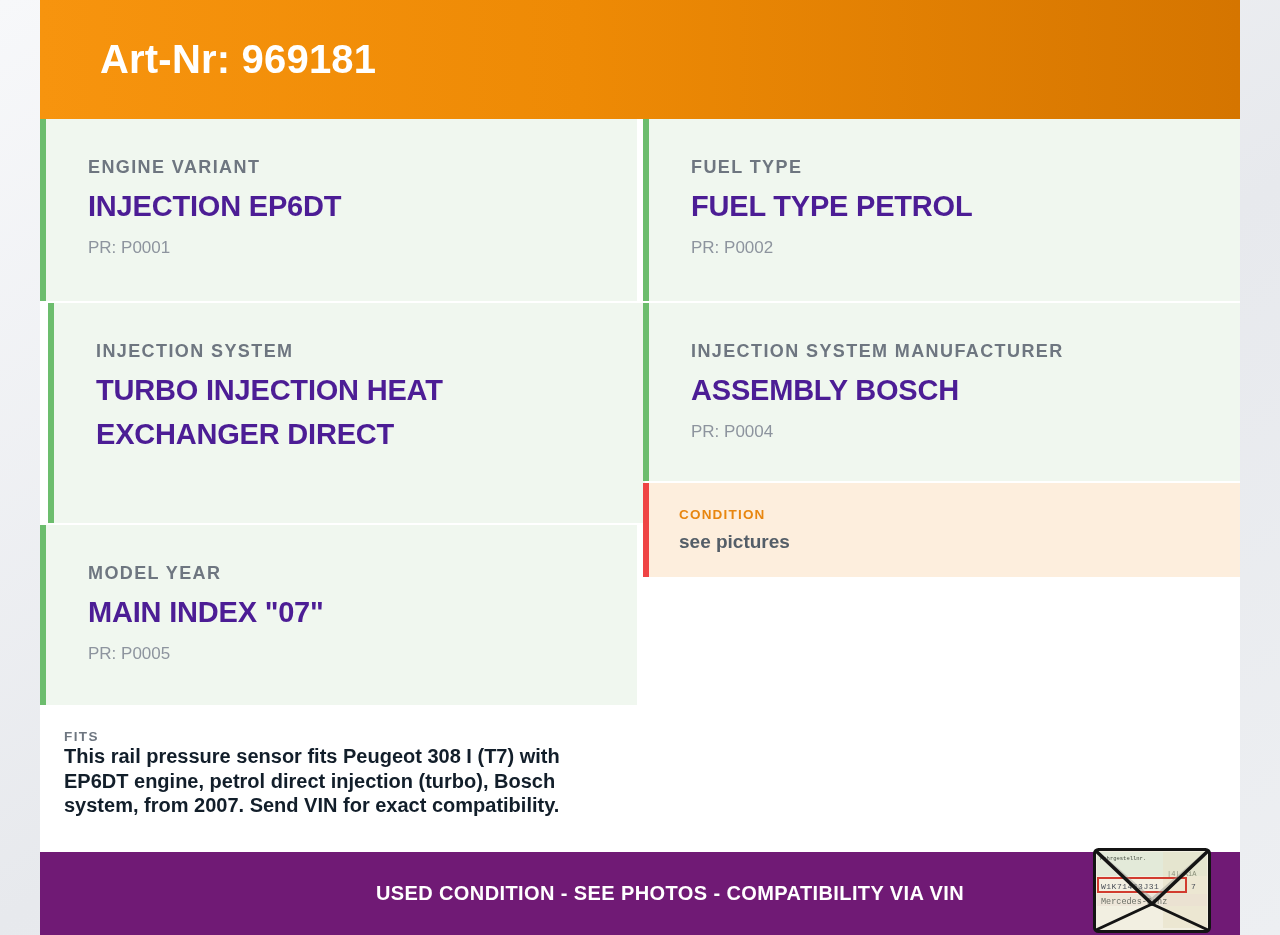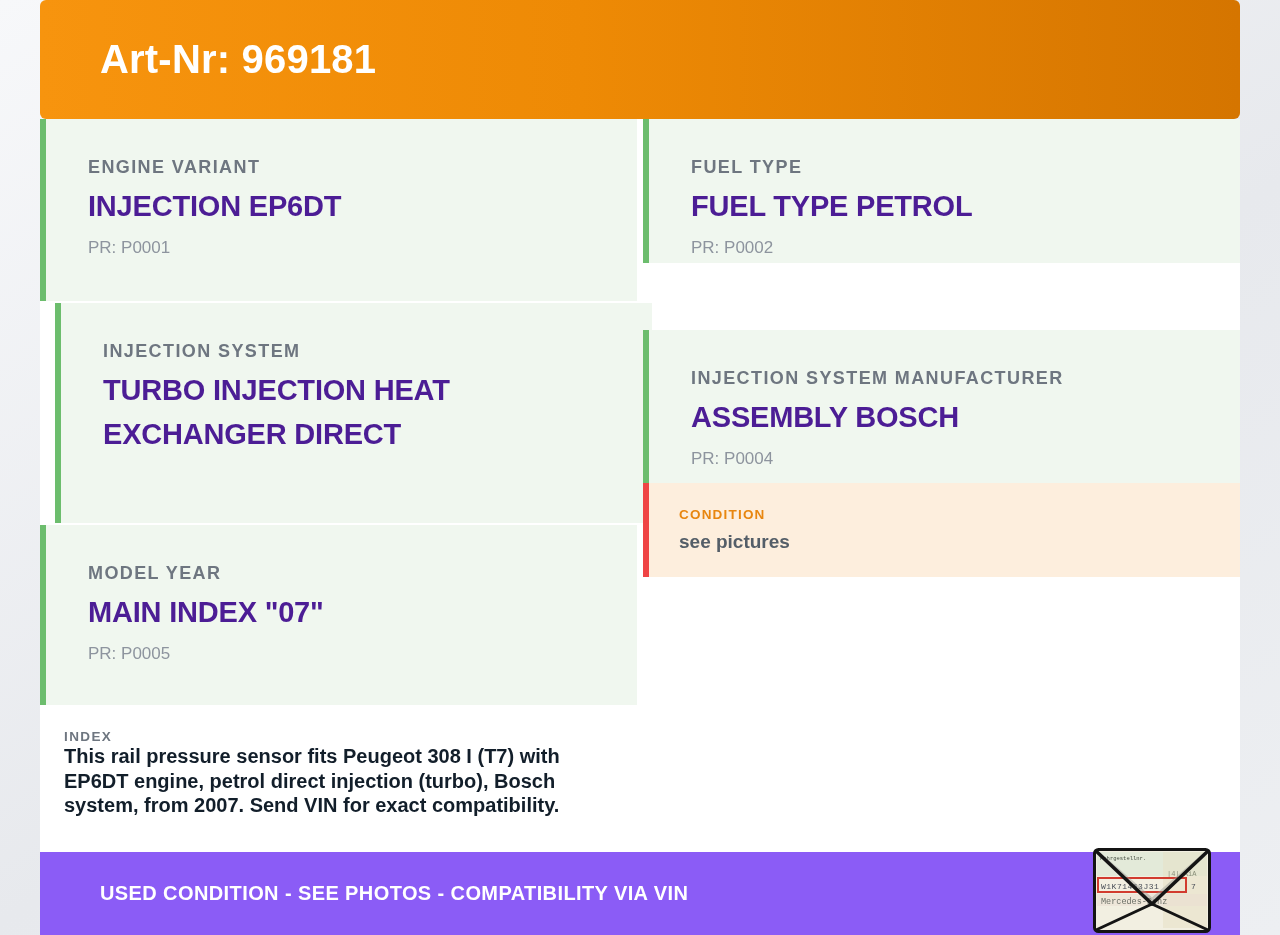--- a/index.html
+++ b/index.html
@@ -13,21 +13,21 @@
     position: relative;
   }
   .container {
     position: absolute; left: 40px; top: 0;
     width: 1200px; height: 935px;
   }
   
   .header {
     position: absolute; left: 0; top: 0; width: 1200px; height: 119px;
     background: linear-gradient(90deg, #f7940e 0%, #ee8a05 45%, #d57500 100%);
-    display: flex; align-items: center; padding-left: 60px; border-radius: 6px;
+    display: flex; align-items: center; padding-left: 60px;
   }
   .header h1 {
     color: #ffffff; font-size: 40px; font-weight: 800; letter-spacing: 0.2px;
   }
   
   .content {
     position: absolute; left: 0; top: 119px; width: 1200px; height: 733px;
     background: #ffffff;
   }
   .card {
@@ -40,24 +40,24 @@
     letter-spacing: 1.4px; text-transform: uppercase;
   }
   .card .value {
     font-size: 29px; font-weight: 700; color: #4c1d95;
     letter-spacing: -0.2px; line-height: 44px; margin-top: 6px; max-width: 480px;
   }
   .card .pr {
     font-size: 17px; color: #8d949e; margin-top: 10px;
   }
   .card.l1 { left: 0;   top: 0;   height: 182px; }
-  .card.l2 { left: 15px;   top: 184px; height: 220px; }
+  .card.l2 { left: 8px;   top: 184px; height: 220px; }
   .card.l3 { left: 0;   top: 406px; height: 180px; }
-  .card.r1 { left: 603px; top: 0;   height: 144px; }
-  .card.r2 { left: 603px; top: 184px; height: 178px; margin-top: 27px; }
+  .card.r1 { left: 603px; top: 0;   height: 182px; }
+  .card.r2 { left: 603px; top: 184px; height: 178px; }
   .condition {
     position: absolute; left: 603px; top: 364px; width: 597px; height: 94px;
     background: #fdeedd; border-left: 6px solid #ef4444;
     padding: 24px 28px 0 30px;
   }
   .condition .label {
     font-size: 13.5px; font-weight: 700; color: #e8860f; letter-spacing: 1.2px;
   }
   .condition .value {
     font-size: 19px; font-weight: 600; color: #545e68; margin-top: 9px;
@@ -69,21 +69,21 @@
   .fits .label {
     font-size: 13.5px; font-weight: 700; color: #6e7680; letter-spacing: 1.4px;
   }
   .fits .text {
     font-size: 20px; font-weight: 700; color: #121e2a;
     line-height: 24.5px; max-width: 522px;
   }
   
   .footer {
     position: absolute; left: 0; top: 852px; width: 1200px; height: 83px;
-    background: #8b5cf6; display: flex; align-items: center; padding-left: 60px;
+    background: #701a75; display: flex; align-items: center; padding-left: 60px; justify-content: center;
   }
   .footer .text {
     color: #ffffff; font-size: 20px; font-weight: 700; letter-spacing: 0.4px;
   }
   
   .stamp {
     position: absolute; left: 1093px; top: 848px; width: 118px; height: 85px;
   }
   .stamp svg { display: block; }
   .mono { font-family: "Liberation Mono", monospace; }
@@ -127,21 +127,21 @@
       <div class="value">MAIN INDEX "07"</div>
       <div class="pr">PR: P0005</div>
     </div>
 
     <div class="condition">
       <div class="label">CONDITION</div>
       <div class="value">see pictures</div>
     </div>
 
     <div class="fits">
-      <div class="label">INDEX</div>
+      <div class="label">FITS</div>
       <div class="text">This rail pressure sensor fits Peugeot 308 I (T7) with EP6DT engine, petrol direct injection (turbo), Bosch system, from 2007. Send VIN for exact compatibility.</div>
     </div>
 
   </div>
 
   <div class="footer">
     <div class="text">USED CONDITION - SEE PHOTOS - COMPATIBILITY VIA VIN</div>
   </div>
 
 </div>

